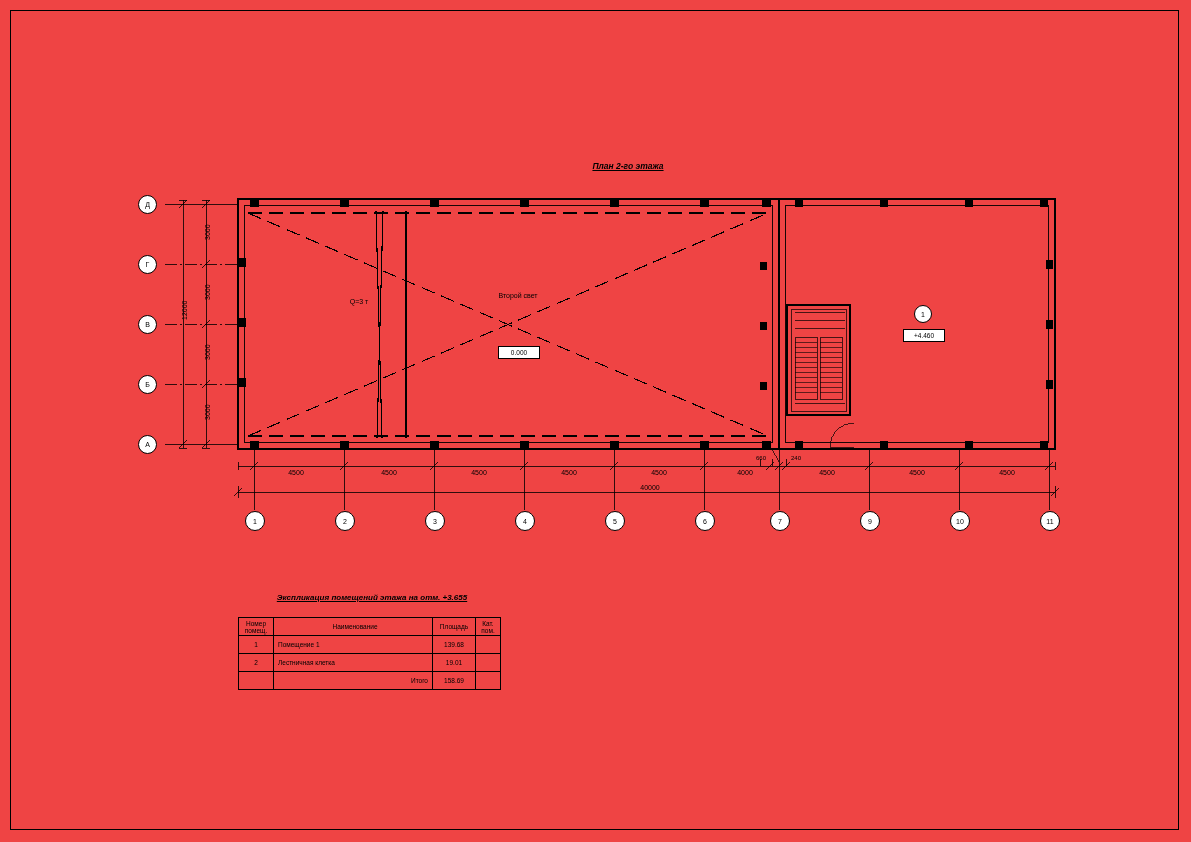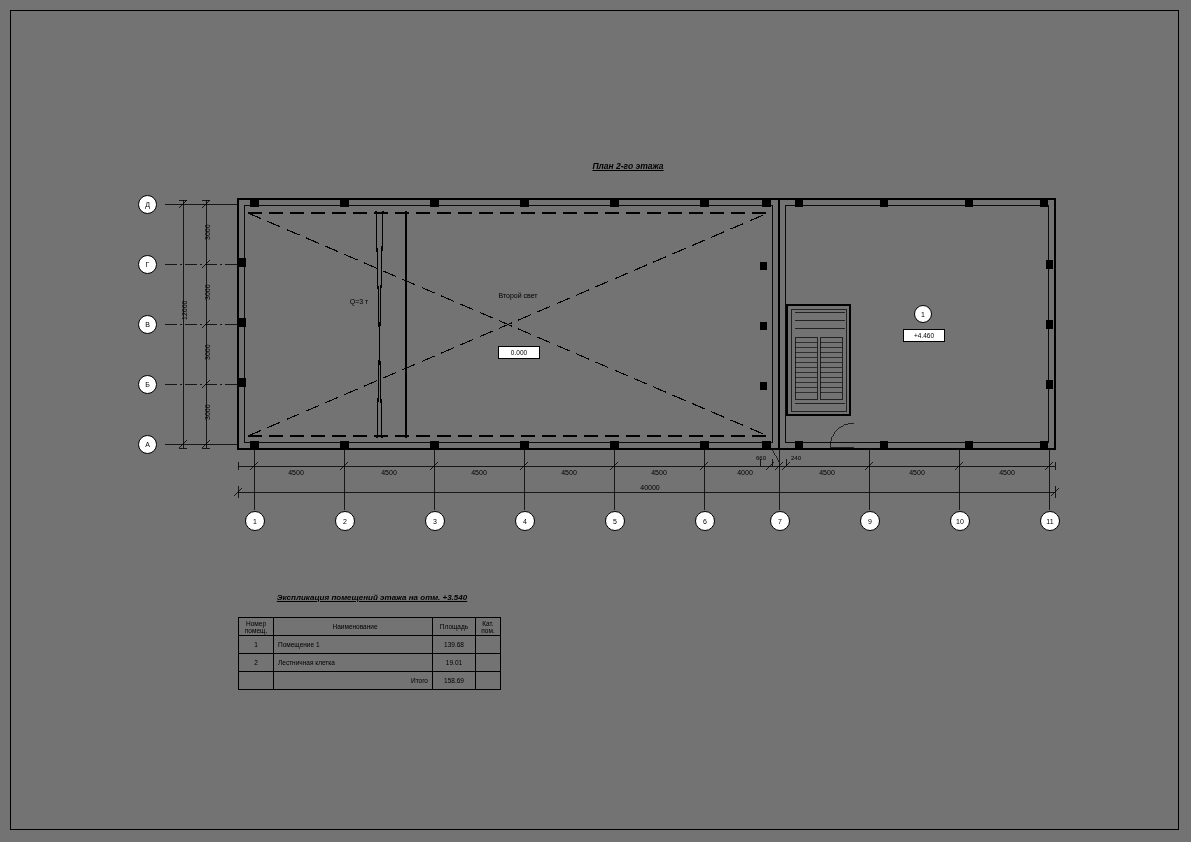--- a/index.html
+++ b/index.html
@@ -2,21 +2,21 @@
 <html lang="ru"><head>
 <meta charset="utf-8">
 <style>
   html,body{margin:0;padding:0;background:#ffffff;}
   body{
     width:1191px;height:842px;
     font-family:"Liberation Sans", sans-serif;
     color:#000;
     -webkit-font-smoothing:none;
   }
-  #sheet{position:relative;width:1191px;height:842px;overflow:hidden;background:#737373;}
+  #sheet{position:relative;width:1191px;height:842px;overflow:hidden;background:#ef4444;}
   .frame{position:absolute;left:10px;top:10px;width:1169px;height:820px;border:1px solid #000;box-sizing:border-box;}
   .txt-c{position:absolute;font-size:7px;line-height:8px;white-space:nowrap;transform:translateX(-50%);}
   .ttl{position:absolute;font-size:8.5px;font-style:italic;font-weight:bold;white-space:nowrap;text-decoration:underline;transform:translateX(-50%);}
   .vtxt{position:absolute;font-size:7px;white-space:nowrap;transform-origin:0 0;transform:rotate(-90deg);}
   .circ{
     position:absolute;border:1px solid #000;border-radius:50%;
     display:flex;align-items:center;justify-content:center;
     font-size:7px;background:#fff;
   }
   .room-box{position:absolute;border:1px solid #000;background:#fff;font-size:6.5px;display:flex;align-items:center;justify-content:center;}
@@ -241,21 +241,21 @@
   <div class="txt-c" style="left:761px;top:454px;font-size:6px;">660</div>
   <div class="txt-c" style="left:796px;top:454px;font-size:6px;">240</div>
   <div class="txt-c" style="left:650px;top:484px;">40000</div>
 
   <div class="txt-c" style="left:518px;top:292px;">Второй свет</div>
   <div class="txt-c" style="left:359px;top:298px;">Q=3 т</div>
   <div class="room-box" style="left:498px;top:346px;width:40px;height:11px;">0.000</div>
   <div class="room-box" style="left:903px;top:329px;width:40px;height:11px;">+4.460</div>
   <div class="circ" style="left:914px;top:305px;width:16px;height:16px;">1</div>
 
-  <div class="ttl" style="left:372px;top:593px;font-size:8px;">Экспликация помещений этажа на отм. +3.540</div>
+  <div class="ttl" style="left:372px;top:593px;font-size:8px;">Экспликация помещений этажа на отм. +3.655</div>
 
   <table class="expl" style="left:238px;top:617px;">
     <thead>
       <tr>
         <th class="c-num">
           <div>Номер</div>
           <div>помещ.</div>
         </th>
         <th class="c-name" style="text-align:center;">Наименование</th>
         <th class="c-area">Площадь</th>

